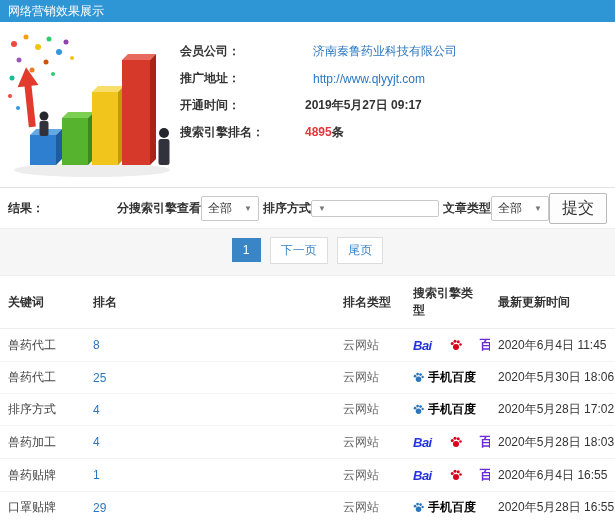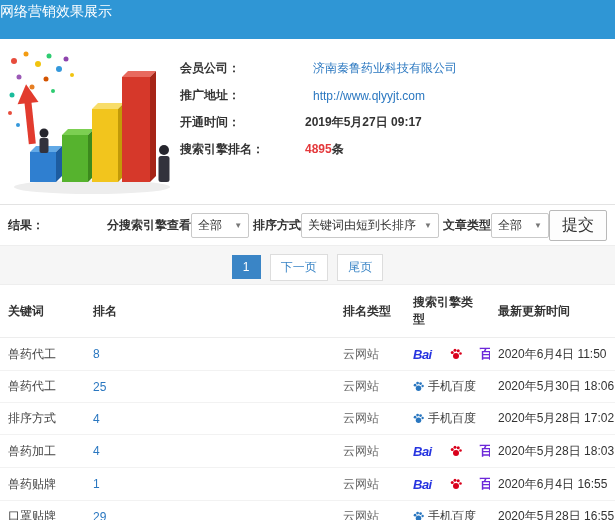--- a/index.html
+++ b/index.html
@@ -1,21 +1,21 @@
 <!DOCTYPE html>
 <html><head>
 <meta charset="utf-8">
 <style>
   * { box-sizing: border-box; margin: 0; padding: 0; }
   html,body { width:615px; height:520px; overflow:hidden; background:#fff;
     font-family:"Liberation Sans","DejaVu Sans",sans-serif; font-size:12px; color:#333; }
 
   
-  .titlebar { height:39px; line-height:22px; background:#2f96d5; color:#fff;
-    font-size:14px; }
+  .titlebar { height:22px; line-height:22px; background:#2f96d5; color:#fff;
+    padding-left:8px; font-size:12px; }
 
   
   .info-section { display:flex; padding:8px 0 6px 0; border-bottom:1px solid #e3e3e3; height:166px; }
   .clipart { width:180px; flex-shrink:0; padding-left:4px; }
   .info-table { flex:1; padding-top:8px; }
   .info-row { display:flex; align-items:center; height:27px; }
   .info-label { width:125px; text-align:left; font-weight:bold; color:#333; flex-shrink:0; }
   .info-link { color:#2a77c0; text-decoration:none; cursor:pointer;margin-left:8px; }
   .info-text { color:#333;font-weight:bold; }
   .info-red { color:#e4393c; }
@@ -30,41 +30,41 @@
     border-radius:2px; color:#333; cursor:pointer; }
   .select .caret { font-size:8px; color:#777; }
   .sel-narrow { min-width:58px; }
   .sel-wide { min-width:128px; }
   .submit-btn { border:1px solid #b9b9b9; background:#fdfdfd; padding:4px 12px;
     border-radius:2px; font-size:16px; color:#333; cursor:pointer;
     font-family:"Liberation Sans","DejaVu Sans",sans-serif; }
 
   
   .pagination-band { background:#f6f6f6; border-top:1px solid #eee; border-bottom:1px solid #eee;
-    text-align:center; padding:8px 0; height:40px; }
+    text-align:center; padding:8px 0; height:48px; }
   .pg-current { display:inline-block; padding:4px 10px; background:#3a85c6; color:#fff;
     border:1px solid #3a85c6; font-size:12px; }
   .pg-btn { display:inline-block; padding:4px 10px; background:#fff; color:#3a85c6;
     border:1px solid #ddd; margin-left:6px; font-size:12px; text-decoration:none; cursor:pointer; }
 
   
   table { width:100%; border-collapse:collapse; table-layout:fixed; font-size:12px; }
   thead th { text-align:left; padding:9px 8px; font-weight:bold; color:#333;
     border-bottom:1px solid #ededed; background:#fff; }
   tbody td { padding:7px 8px; border-bottom:1px solid #f2f2f2; color:#444;
     vertical-align:middle; height:27px; white-space:nowrap; overflow:hidden; }
   .rank-link { color:#2a77c0; text-decoration:none; cursor:pointer; }
   .col-type-cell { color:#666; }
   .time-cell { color:#333; }
 
   .baidu-logo { display:inline-flex; align-items:center; gap:18px; }
   .bd-lat { color:#2634e0; font-weight:bold; font-style:italic; font-size:13px; letter-spacing:-0.5px; }
   .bd-cn { color:#6d28d9; font-weight:bold; font-size:13px; }
   .mobile-baidu { display:inline-flex; align-items:center; gap:4px; }
-  .mb-txt { color:#404040; }
+  .mb-txt { color:#000000;font-weight:bold; }
 </style>
 </head>
 <body>
 
 <div class="page">
 
   <div class="titlebar">
     <span>网络营销效果展示</span>
   </div>
 
@@ -141,21 +141,20 @@
   <div class="filter-row">
     <span class="result-label">结果：</span>
     <div class="filter-controls">
       <span class="f-label">分搜索引擎查看</span>
       <div class="select sel-narrow">
         <span>全部</span>
         <span class="caret">▼</span>
       </div>
       <span class="f-label">排序方式</span>
       <div class="select sel-wide">
-        <span>关键词由短到长排序</span>
         <span class="caret">▼</span>
       </div>
       <span class="f-label">文章类型</span>
       <div class="select sel-narrow">
         <span>全部</span>
         <span class="caret">▼</span>
       </div>
       <button class="submit-btn">提交</button>
     </div>
   </div>
@@ -192,21 +191,21 @@
               <i class="bd-lat">Bai</i>
               <svg width="12" height="12" viewBox="0 0 24 24" fill="#d9001b">
                 <circle cx="12" cy="16" r="6"></circle>
                 <circle cx="4.5" cy="9" r="3"></circle>
                 <circle cx="10" cy="4.5" r="3"></circle>
                 <circle cx="16.5" cy="5.5" r="3"></circle>
                 <circle cx="21" cy="11" r="2.6"></circle>
               </svg>
               <b class="bd-cn">百度</b>
             </span></td>
-          <td class="time-cell">2020年6月4日 11:50</td>
+          <td class="time-cell">2020年6月4日 11:45</td>
         </tr>
         <tr>
           <td>兽药代工</td>
           <td><a class="rank-link">25</a></td>
           <td class="col-type-cell">云网站</td>
           <td><span class="mobile-baidu">
               <svg width="11" height="11" viewBox="0 0 24 24" fill="#2a77c0">
                 <circle cx="12" cy="16" r="6"></circle>
                 <circle cx="4.5" cy="9" r="3"></circle>
                 <circle cx="10" cy="4.5" r="3"></circle>

